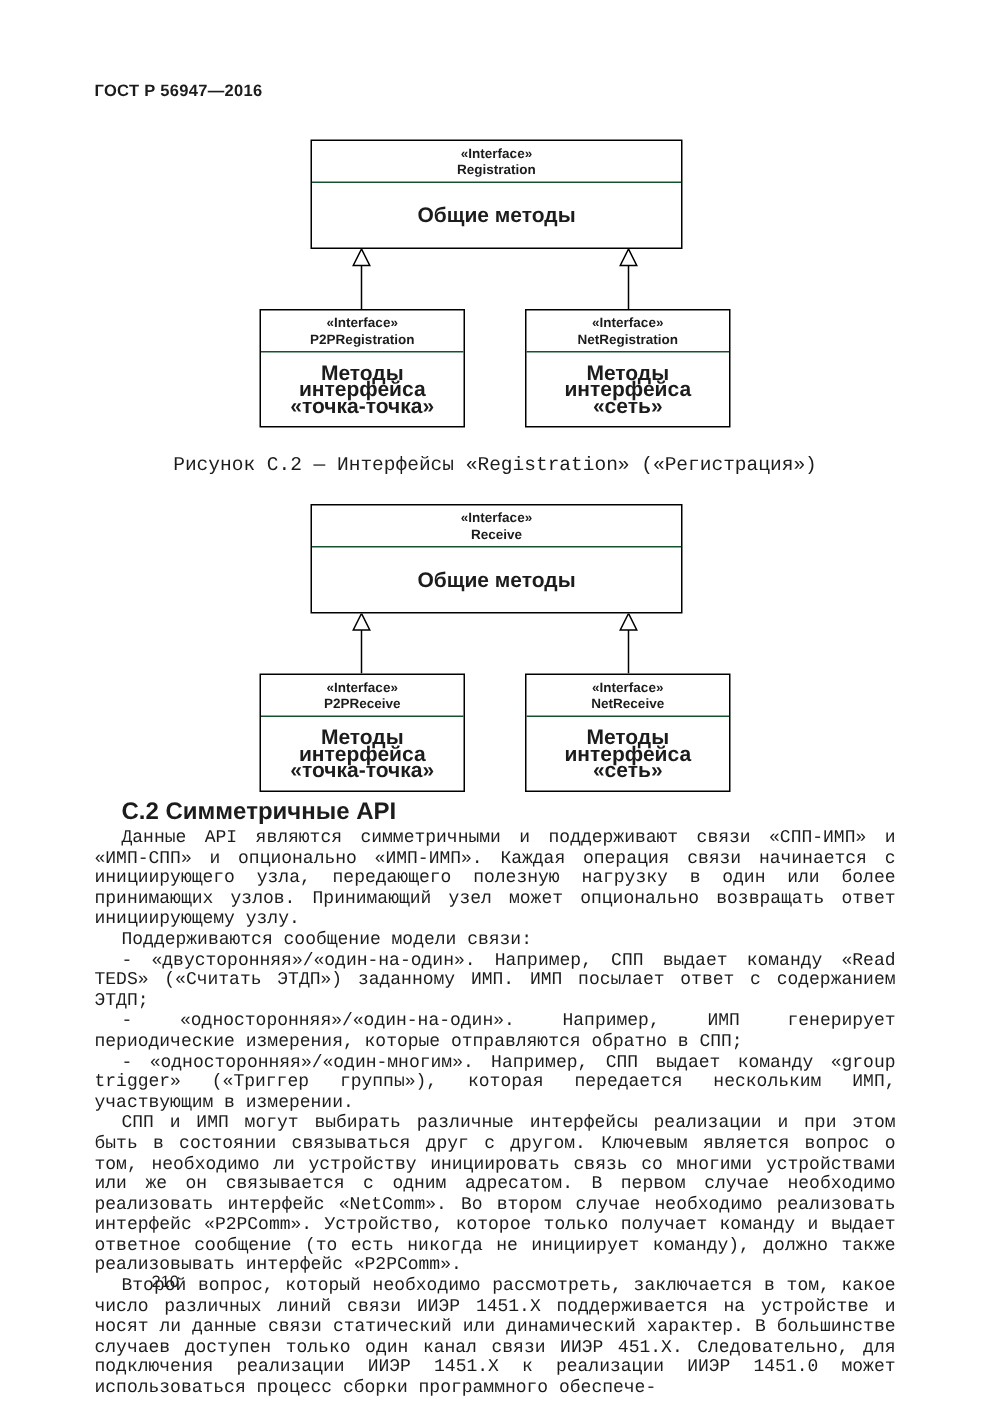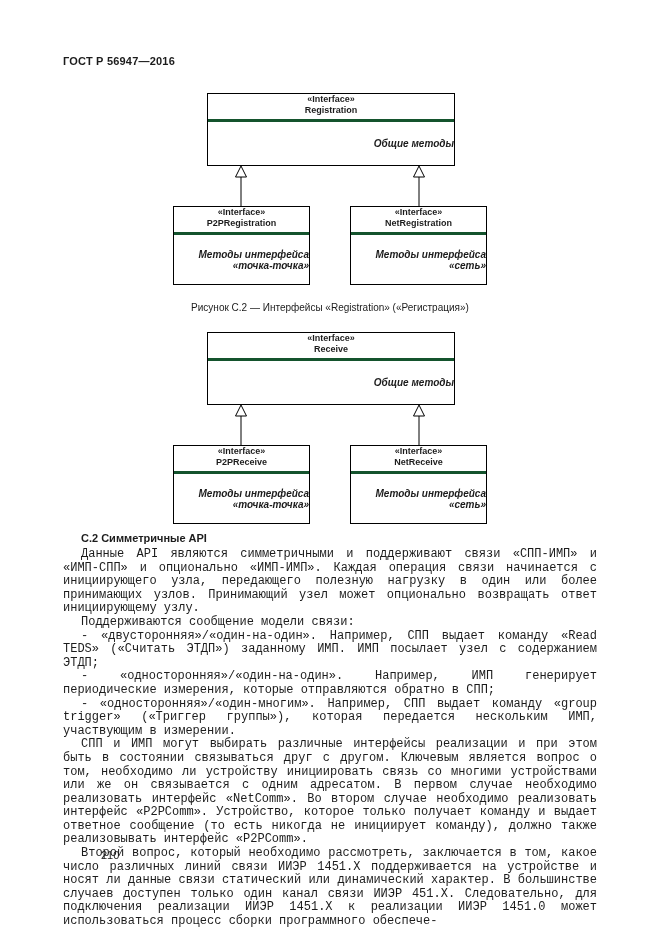--- a/index.html
+++ b/index.html
@@ -16,40 +16,40 @@
 
   
   .diagram { position: relative; width: 534px; height: 192px; }
   .diagram.d1 { margin-top: 26px; }
   .diagram.d2 { margin-top: 19px; }
   .uml-box { position: absolute; border: 1px solid #000; background: #fff; }
   .parent-box { left: 144px; top: 0; width: 248px; height: 73px; }
   .child-left  { left: 110px; top: 113px; width: 137px; height: 79px; }
   .child-right { left: 287px; top: 113px; width: 137px; height: 79px; }
   .uml-title {
-    border-bottom: 3px solid #14532d; height: 28px;
-    display: flex; flex-direction: column; justify-content: flex-start; align-items: center;
+    border-bottom: 1px solid #14532d; height: 28px;
+    display: flex; flex-direction: column; justify-content: center; align-items: center;
   }
   .uml-stereotype, .uml-name { font-size: 9px; font-weight: bold; line-height: 11px; }
   .uml-methods {
-    display: flex; flex-direction: column; justify-content: center; align-items: flex-end;
-    font-size: 10px; font-weight: bold; line-height: 11px; text-align: center; font-style: italic;
+    display: flex; flex-direction: column; justify-content: center; align-items: center;
+    font-size: 14px; font-weight: bold; line-height: 11px; text-align: center;
   }
   .parent-box .uml-methods { height: 43px; }
   .child-left .uml-methods, .child-right .uml-methods { height: 49px; }
   .arrows { position: absolute; left: 0; top: 0; }
 
-  .caption { width: 534px; text-align: center; font-size: 10px; }
+  .caption { width: 534px; text-align: center; font-size: 13px; font-family: Liberation Mono, monospace; }
   .caption.c1 { margin-top: 17px; }
   .caption.c2 { margin-top: 11px; }
 
   
   .content { width: 534px; margin-top: 7px; }
   .section-heading {
-    font-size: 11px; font-weight: bold; line-height: 14px;
+    font-size: 16px; font-weight: bold; line-height: 14px;
     text-indent: 18px; margin-top: 7px; margin-bottom: 3px;
   }
   p.body-par {
     font-size: 12px; line-height: 13.6px;
     text-align: justify; text-indent: 18px; font-family: Liberation Mono, monospace;
   }
   .page-number { position: absolute; left: 63px; bottom: 74px; font-size: 11px; margin-left: 38px; }
 </style>
 </head>
 <body>
@@ -140,21 +140,21 @@
         <div>Методы интерфейса</div>
         <div>«сеть»</div>
       </div>
     </div>
   </div>
 
   <div class="content">
     <div class="section-heading">С.2 Симметричные API</div>
     <p class="body-par">Данные API являются симметричными и поддерживают связи «СПП-ИМП» и «ИМП-СПП» и опционально «ИМП-ИМП». Каждая операция связи начинается с инициирующего узла, передающего полезную нагрузку в один или более принимающих узлов. Принимающий узел может опционально возвращать ответ инициирующему узлу.</p>
     <p class="body-par">Поддерживаются сообщение модели связи:</p>
-    <p class="body-par">- «двусторонняя»/«один-на-один». Например, СПП выдает команду «Read TEDS» («Считать ЭТДП») заданному ИМП. ИМП посылает узел с содержанием ЭТДП;</p>
+    <p class="body-par">- «двусторонняя»/«один-на-один». Например, СПП выдает команду «Read TEDS» («Считать ЭТДП») заданному ИМП. ИМП посылает ответ с содержанием ЭТДП;</p>
     <p class="body-par">- «односторонняя»/«один-на-один». Например, ИМП генерирует периодические измерения, которые отправляются обратно в СПП;</p>
     <p class="body-par">- «односторонняя»/«один-многим». Например, СПП выдает команду «group trigger» («Триггер группы»), которая передается нескольким ИМП, участвующим в измерении.</p>
     <p class="body-par">СПП и ИМП могут выбирать различные интерфейсы реализации и при этом быть в состоянии связываться друг с другом. Ключевым является вопрос о том, необходимо ли устройству инициировать связь со многими устройствами или же он связывается с одним адресатом. В первом случае необходимо реализовать интерфейс «NetComm». Во втором случае необходимо реализовать интерфейс «P2PComm». Устройство, которое только получает команду и выдает ответное сообщение (то есть никогда не инициирует команду), должно также реализовывать интерфейс «P2PComm».</p>
     <p class="body-par">Второй вопрос, который необходимо рассмотреть, заключается в том, какое число различных линий связи ИИЭР 1451.Х поддерживается на устройстве и носят ли данные связи статический или динамический характер. В большинстве случаев доступен только один канал связи ИИЭР 451.Х. Следовательно, для подключения реализации ИИЭР 1451.Х к реализации ИИЭР 1451.0 может использоваться процесс сборки программного обеспече-</p>
   </div>
 
   <div class="page-number">210</div>
 </div>
 
 </body></html>

